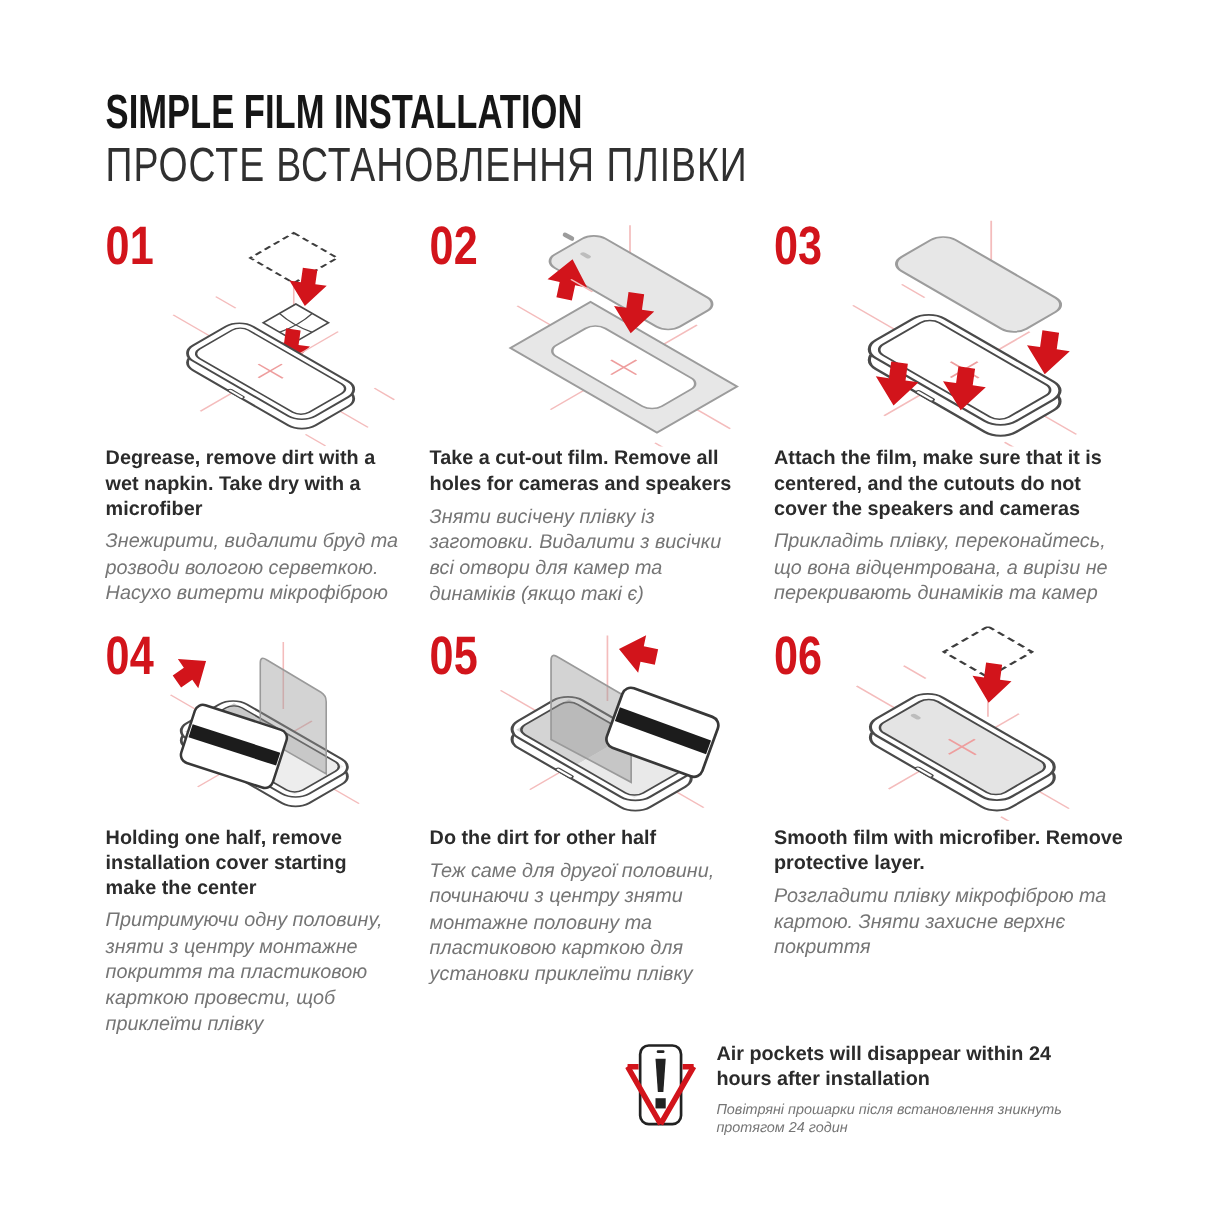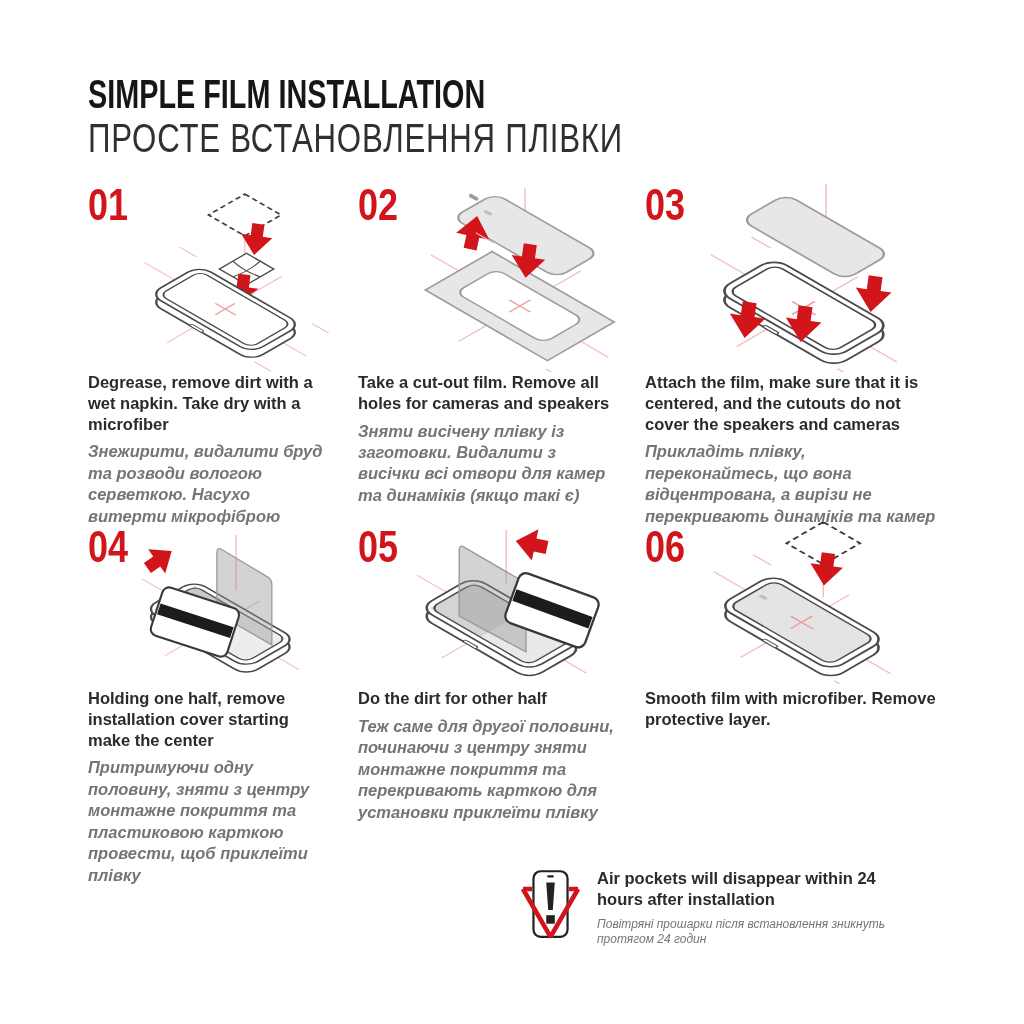--- a/index.html
+++ b/index.html
@@ -22,21 +22,21 @@
   #row1{top:180px;}
   #row2{top:522px;}
   .step{position:relative;padding-right:26px;}
   .step.wide{padding-right:8px;}
   .step-number{
     position:absolute;top:2px;left:0;font-size:45px;font-weight:800;color:#d2141b;
     line-height:1;transform:scaleX(.8);transform-origin:left top;
   }
   .illu{height:192px;display:flex;justify-content:center;align-items:flex-start;padding-left:26px;}
   #row2 .illu{height:166px;}
-  .step p{margin:0;font-weight:bold;}
+  .step p{margin:0;}
   .step .en{font-weight:bold;font-size:16.5px;line-height:1.26;color:#2b2b2b;margin-bottom:7px;}
   .step .ua{font-style:italic;font-size:16.5px;line-height:1.3;color:#757575;}
   
   .warning{position:absolute;left:521px;top:850px;display:flex;gap:17px;align-items:center;width:400px;}
   .warning .texts{padding-top:4px;}
   .warning .en{font-weight:bold;font-size:16.5px;line-height:1.26;color:#2b2b2b;margin:0 0 7px;}
   .warning .ua{font-style:italic;font-size:12px;line-height:1.3;color:#757575;margin:0;}
   
   svg{display:block;}
   .ph{fill:#ffffff;stroke:#4a4a4a;stroke-width:2.2;}
@@ -216,21 +216,21 @@
         <g transform="translate(146,50) rotate(20)">
           <rect class="card" x="0" y="0" width="90" height="56" rx="8"></rect>
           <rect class="stripe" x="2" y="20" width="86" height="13"></rect>
         </g>
         <g transform="translate(150,20) rotate(102)">
           <path class="arrow" d="M -7 -24 L 7 -24 L 7 -11 L 17 -11 L 0 10 L -17 -11 L -7 -11 Z"></path>
         </g>
       </svg>
     </div>
     <p class="en">Do the dirt for other half</p>
-    <p class="ua">Теж саме для другої половини, починаючи з центру зняти монтажне покриття та перекривають карткою для установки приклеїти плівку</p>
+    <p class="ua">Теж саме для другої половини, починаючи з центру зняти монтажне половину та пластиковою карткою для установки приклеїти плівку</p>
   </section>
 
   <section class="step wide">
     <div class="step-number">06</div>
     <div class="illu">
       <svg width="260" height="162" viewBox="0 0 260 168">
         <line class="guide" x1="150" y1="2" x2="150" y2="78"></line>
         <g transform="matrix(0.866,0.5,-0.866,0.5,150,0)">
           <rect class="dashed" x="0" y="0" width="44" height="44"></rect>
         </g>
@@ -246,20 +246,21 @@
           <rect class="ph" x="0" y="0" width="135" height="66" rx="15"></rect>
           <rect x="7" y="6" width="121" height="54" rx="9" fill="#e4e4e4" stroke="#4a4a4a" stroke-width="1.8"></rect>
           <line class="cross" x1="54" y1="33" x2="81" y2="33"></line>
           <line class="cross" x1="67" y1="20" x2="67" y2="46"></line>
           <rect x="14" y="28" width="8" height="4" rx="2" fill="#bdbdbd"></rect>
           <rect x="62" y="72" width="16" height="3.4" rx="1.7" fill="#ffffff" stroke="#4a4a4a" stroke-width="1.2"></rect>
         </g>
       </svg>
     </div>
     <p class="en">Smooth film with microfiber. Remove protective layer.</p>
+    <p class="ua">Розгладити плівку мікрофіброю та картою. Зняти захисне верхнє покриття</p>
   </section>
 </div>
 
 <div class="warning">
   <svg width="84" height="112" viewBox="0 0 90 112">
     <rect x="19" y="3" width="52" height="100" rx="11" fill="#ffffff" stroke="#222222" stroke-width="3.4"></rect>
     <rect x="40" y="9" width="10" height="3.6" rx="1.8" fill="#222222"></rect>
     <path d="M 3 30 L 17 30 M 73 30 L 87 30" stroke="#d2141b" stroke-width="7" fill="none"></path>
     <path d="M 3 30 L 45 103 M 87 30 L 45 103" stroke="#d2141b" stroke-width="7" fill="none" stroke-linejoin="miter"></path>
     <path d="M 38.5 20 L 51.5 20 L 48.5 62 L 41.5 62 Z" fill="#222222"></path>

